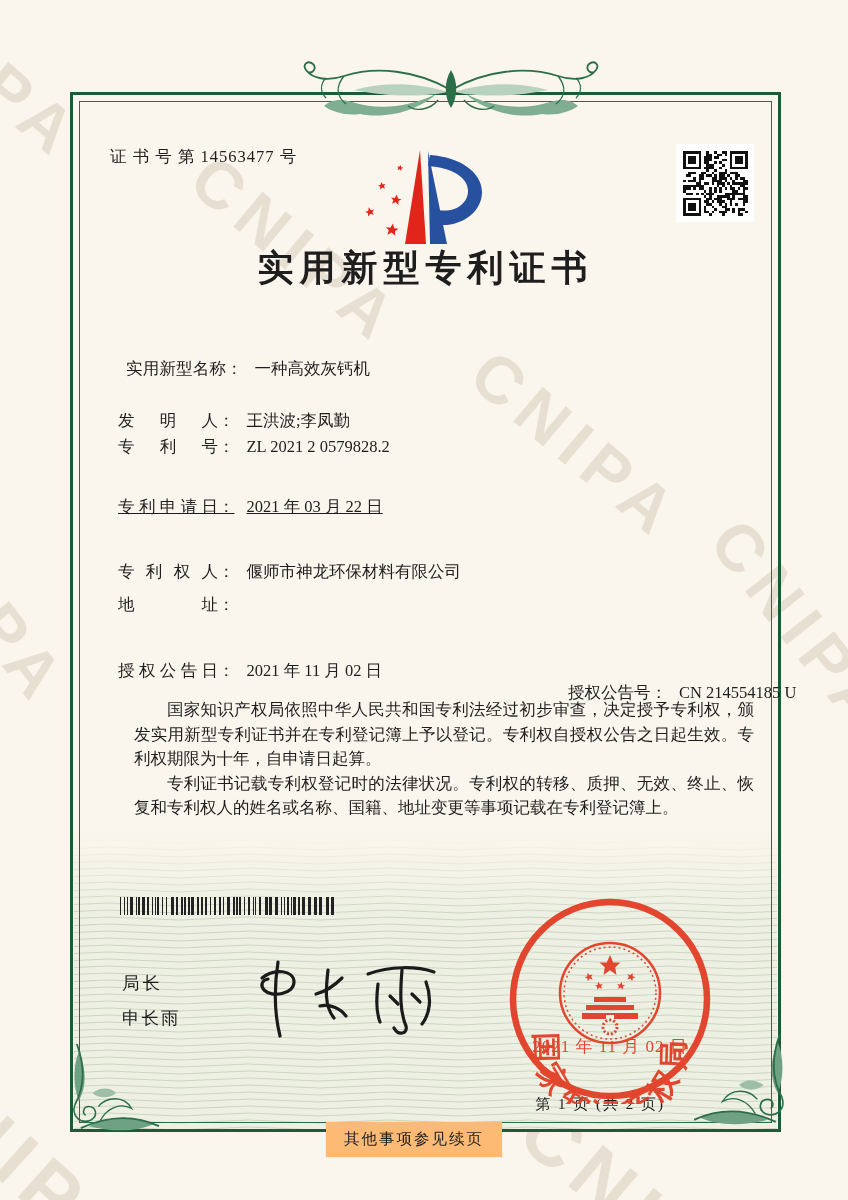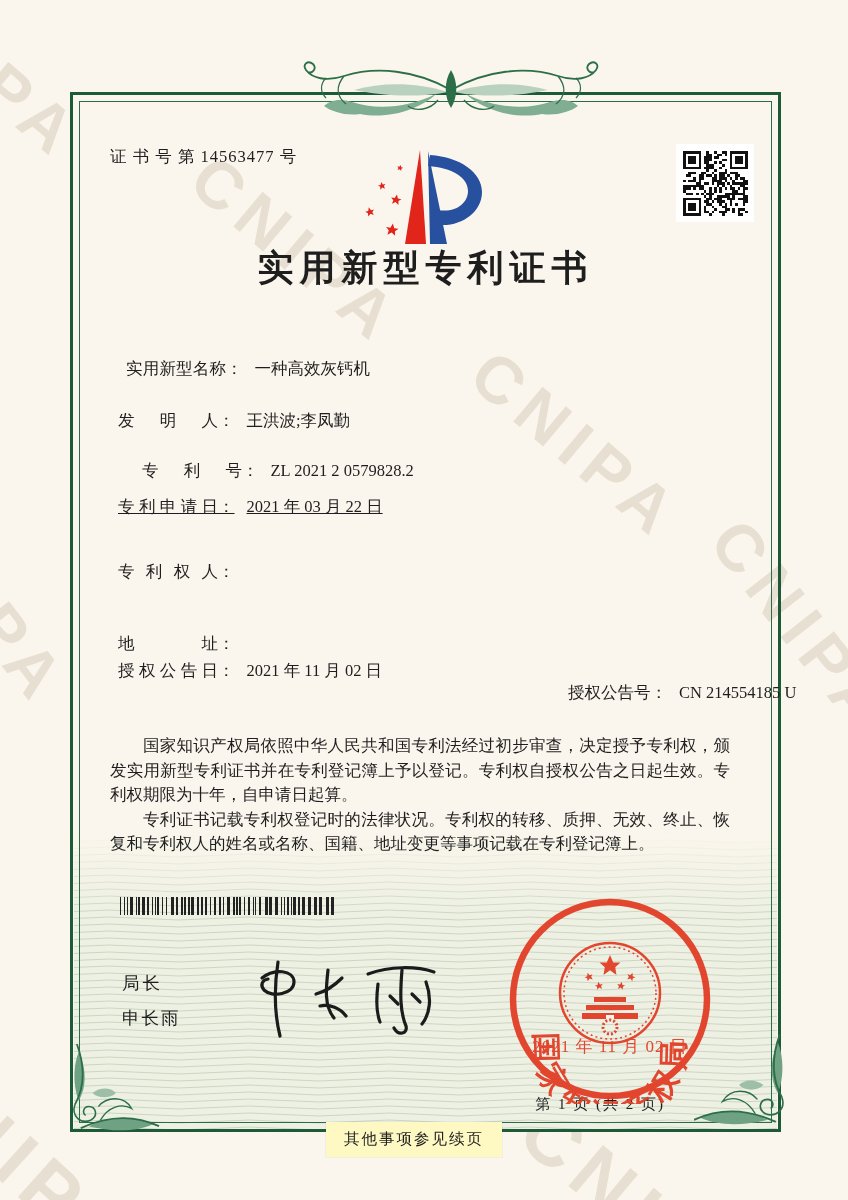--- a/index.html
+++ b/index.html
@@ -32,32 +32,32 @@
   .cert-title { position:absolute; left:70px; top:244px; width:711px; text-align:center;
     font-size:36px; font-weight:bold; letter-spacing:6px; z-index:4; }
   .qr-wrap { position:absolute; left:676px; top:144px; width:78px; height:78px; background:#fff;
     z-index:4; display:flex; align-items:center; justify-content:center; }
   
   .frow { position:absolute; left:118px; display:flex; align-items:baseline; font-size:16.5px; z-index:4; white-space:nowrap; }
   .flabel { display:inline-block; width:100px; text-align:justify; text-align-last:justify; }
   .fcolon { display:inline-block; margin-right:12px; }
   .grant-block { position:absolute; left:450px; top:0; display:flex; align-items:baseline;margin-top:22px; }
   
-  .body-text { position:absolute; left:110px; top:698px; width:620px; font-size:16.5px;
-    line-height:24.6px; text-align:justify; z-index:4;margin-top:36px; }
+  .body-text { position:absolute; left:134px; top:698px; width:620px; font-size:16.5px;
+    line-height:24.6px; text-align:justify; z-index:4; }
   .body-text p { text-indent:2em; }
   
   .bc-wrap { position:absolute; left:120px; top:897px; z-index:4; }
   .director-title { position:absolute; left:122px; top:971px; font-size:17.5px; letter-spacing:3px; z-index:4; }
   .director-name  { position:absolute; left:122px; top:1006px; font-size:17.5px; letter-spacing:2px; z-index:4; }
   .sig-wrap  { position:absolute; left:250px; top:948px; z-index:4; }
   .seal-wrap { position:absolute; left:505px; top:894px; z-index:5; opacity:.93; }
   .page-num { position:absolute; left:70px; top:1095px; width:595px; text-align:right;
     font-size:15px; letter-spacing:2px; z-index:4; }
-  .cont-box { position:absolute; left:326px; top:1122px; background:#fef9c3; padding:7px 18px;
+  .cont-box { position:absolute; left:326px; top:1122px; background:#fdba74; padding:7px 18px;
     font-size:15.5px; letter-spacing:2px; z-index:4; box-shadow:0 0 0 1px rgba(0,0,0,0.03); }
 </style>
 </head>
 <body>
 
 <span class="wm" style="left:-95px;top:-45px;transform:rotate(40deg);">CNIPA</span>
 <span class="wm" style="left:225px;top:140px;transform:rotate(40deg);">CNIPA</span>
 <span class="wm" style="left:505px;top:335px;transform:rotate(40deg);">CNIPA</span>
 <span class="wm" style="left:-70px;top:475px;transform:rotate(52deg);">CNIPA</span>
 <span class="wm" style="left:755px;top:505px;transform:rotate(52deg);">CNIPA</span>
@@ -362,35 +362,36 @@
 <div class="frow" style="top:358px;margin-left:8px;">
   <span class="flabel">实用新型名称</span>
     <span class="fcolon">：</span>
   <span class="fvalue">一种高效灰钙机</span>
 </div>
 <div class="frow" style="top:410px;">
   <span class="flabel">发明人</span>
     <span class="fcolon">：</span>
   <span class="fvalue">王洪波;李凤勤</span>
 </div>
-<div class="frow" style="top:460px;margin-left:24px;">
+<div class="frow" style="top:436px;">
   <span class="flabel">专利号</span>
     <span class="fcolon">：</span>
   <span class="fvalue">ZL 2021 2 0579828.2</span>
 </div>
 <div class="frow" style="top:496px;text-decoration:underline;">
   <span class="flabel">专利申请日</span>
     <span class="fcolon">：</span>
   <span class="fvalue">2021 年 03 月 22 日</span>
 </div>
 <div class="frow" style="top:561px;align-items:flex-end;">
   <span class="flabel">专利权人</span>
     <span class="fcolon">：</span>
-</div>
-<div class="frow" style="top:633px;font-family:Liberation Mono, monospace;">
+  <span class="fvalue">偃师市神龙环保材料有限公司</span>
+</div>
+<div class="frow" style="top:594px;font-family:Liberation Mono, monospace;">
   <span class="flabel">地址</span>
     <span class="fcolon">：</span>
 </div>
 <div class="frow" style="top:660px;width:620px;">
   <span class="flabel">授权公告日</span>
     <span class="fcolon">：</span>
   <span class="fvalue">2021 年 11 月 02 日</span>
   <span class="grant-block">
     <span>授权公告号</span>
       <span class="fcolon">：</span>

